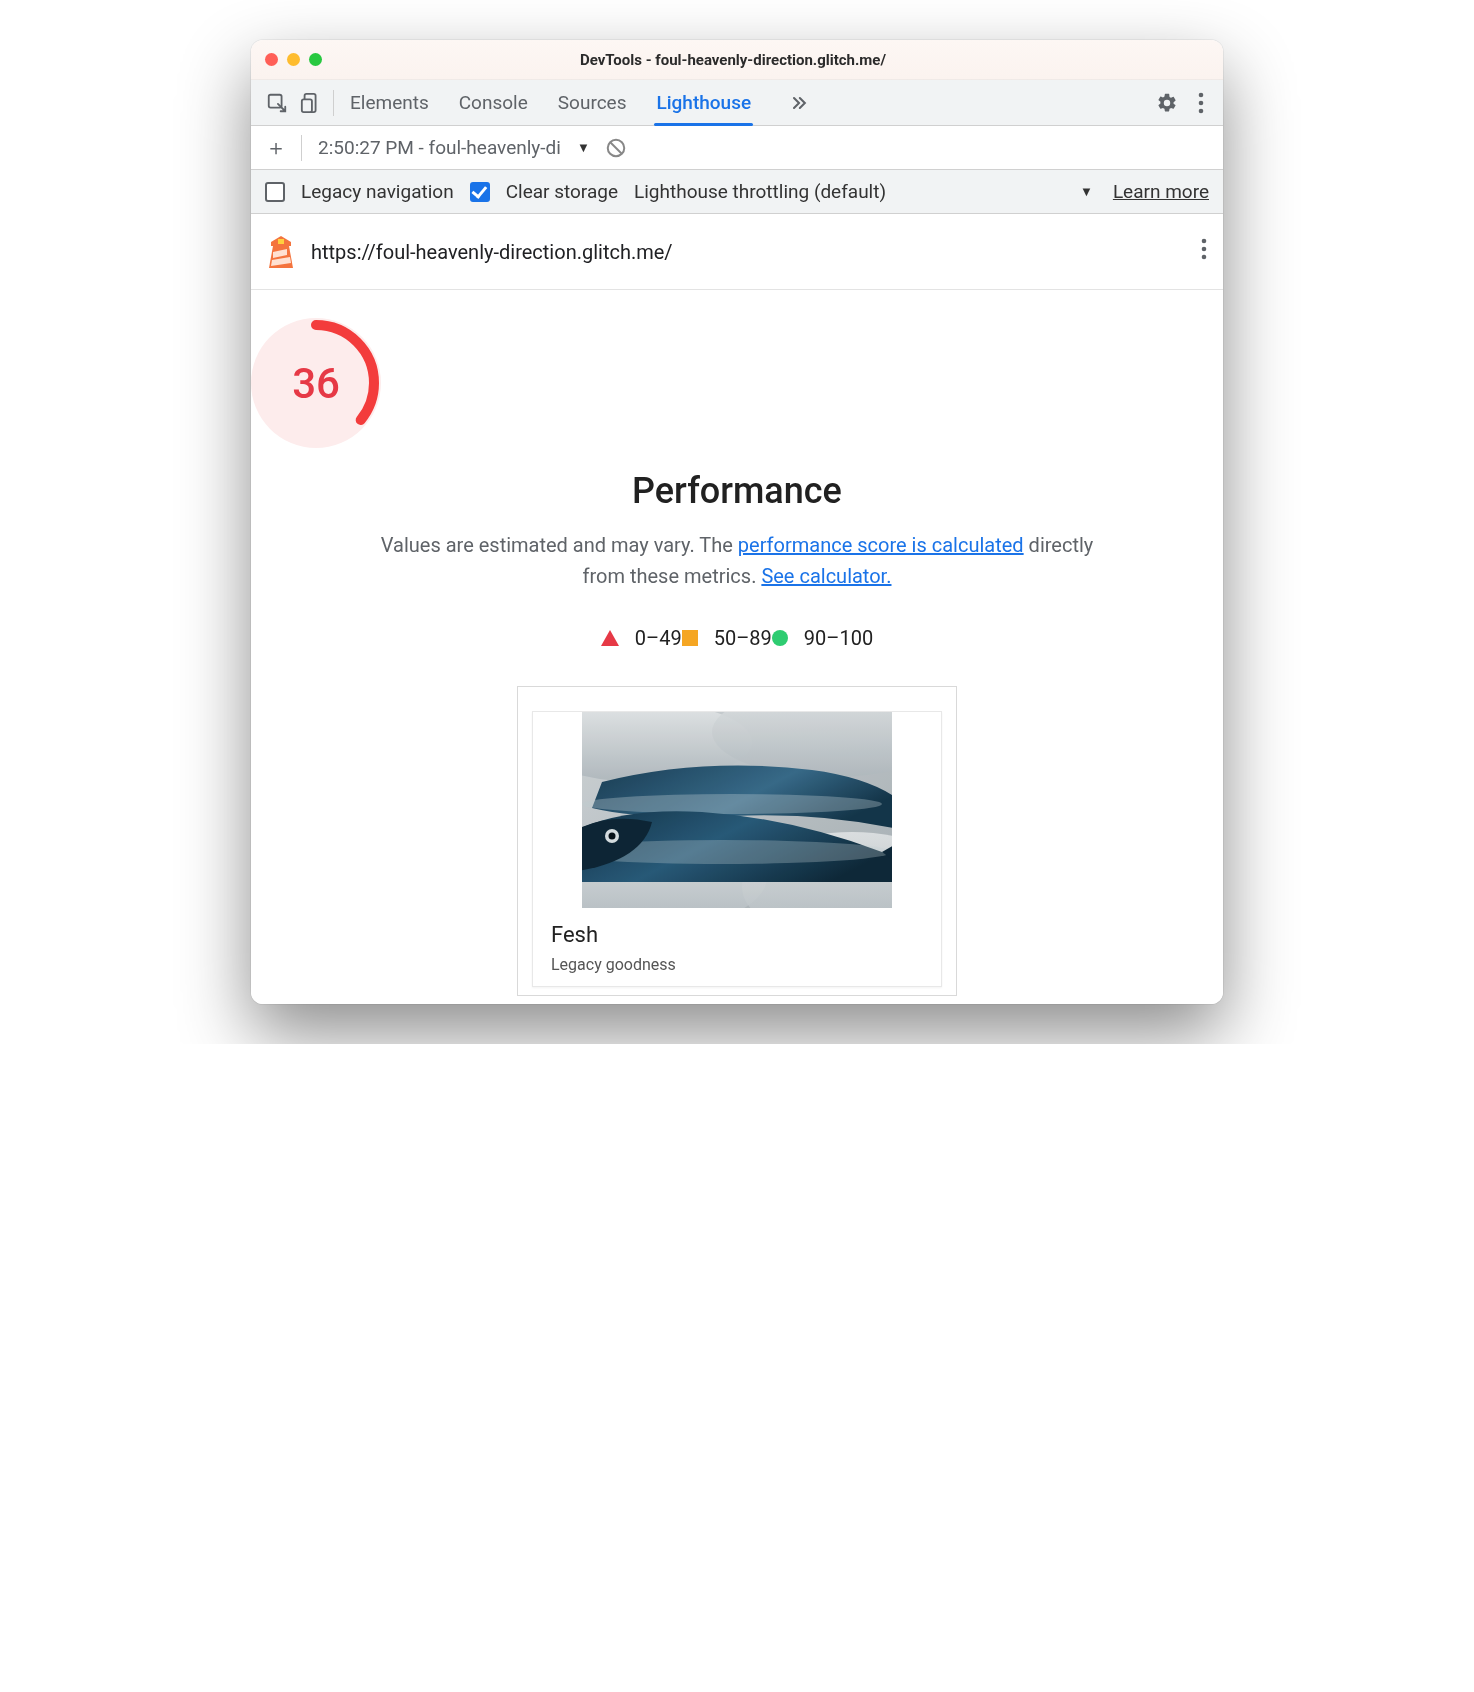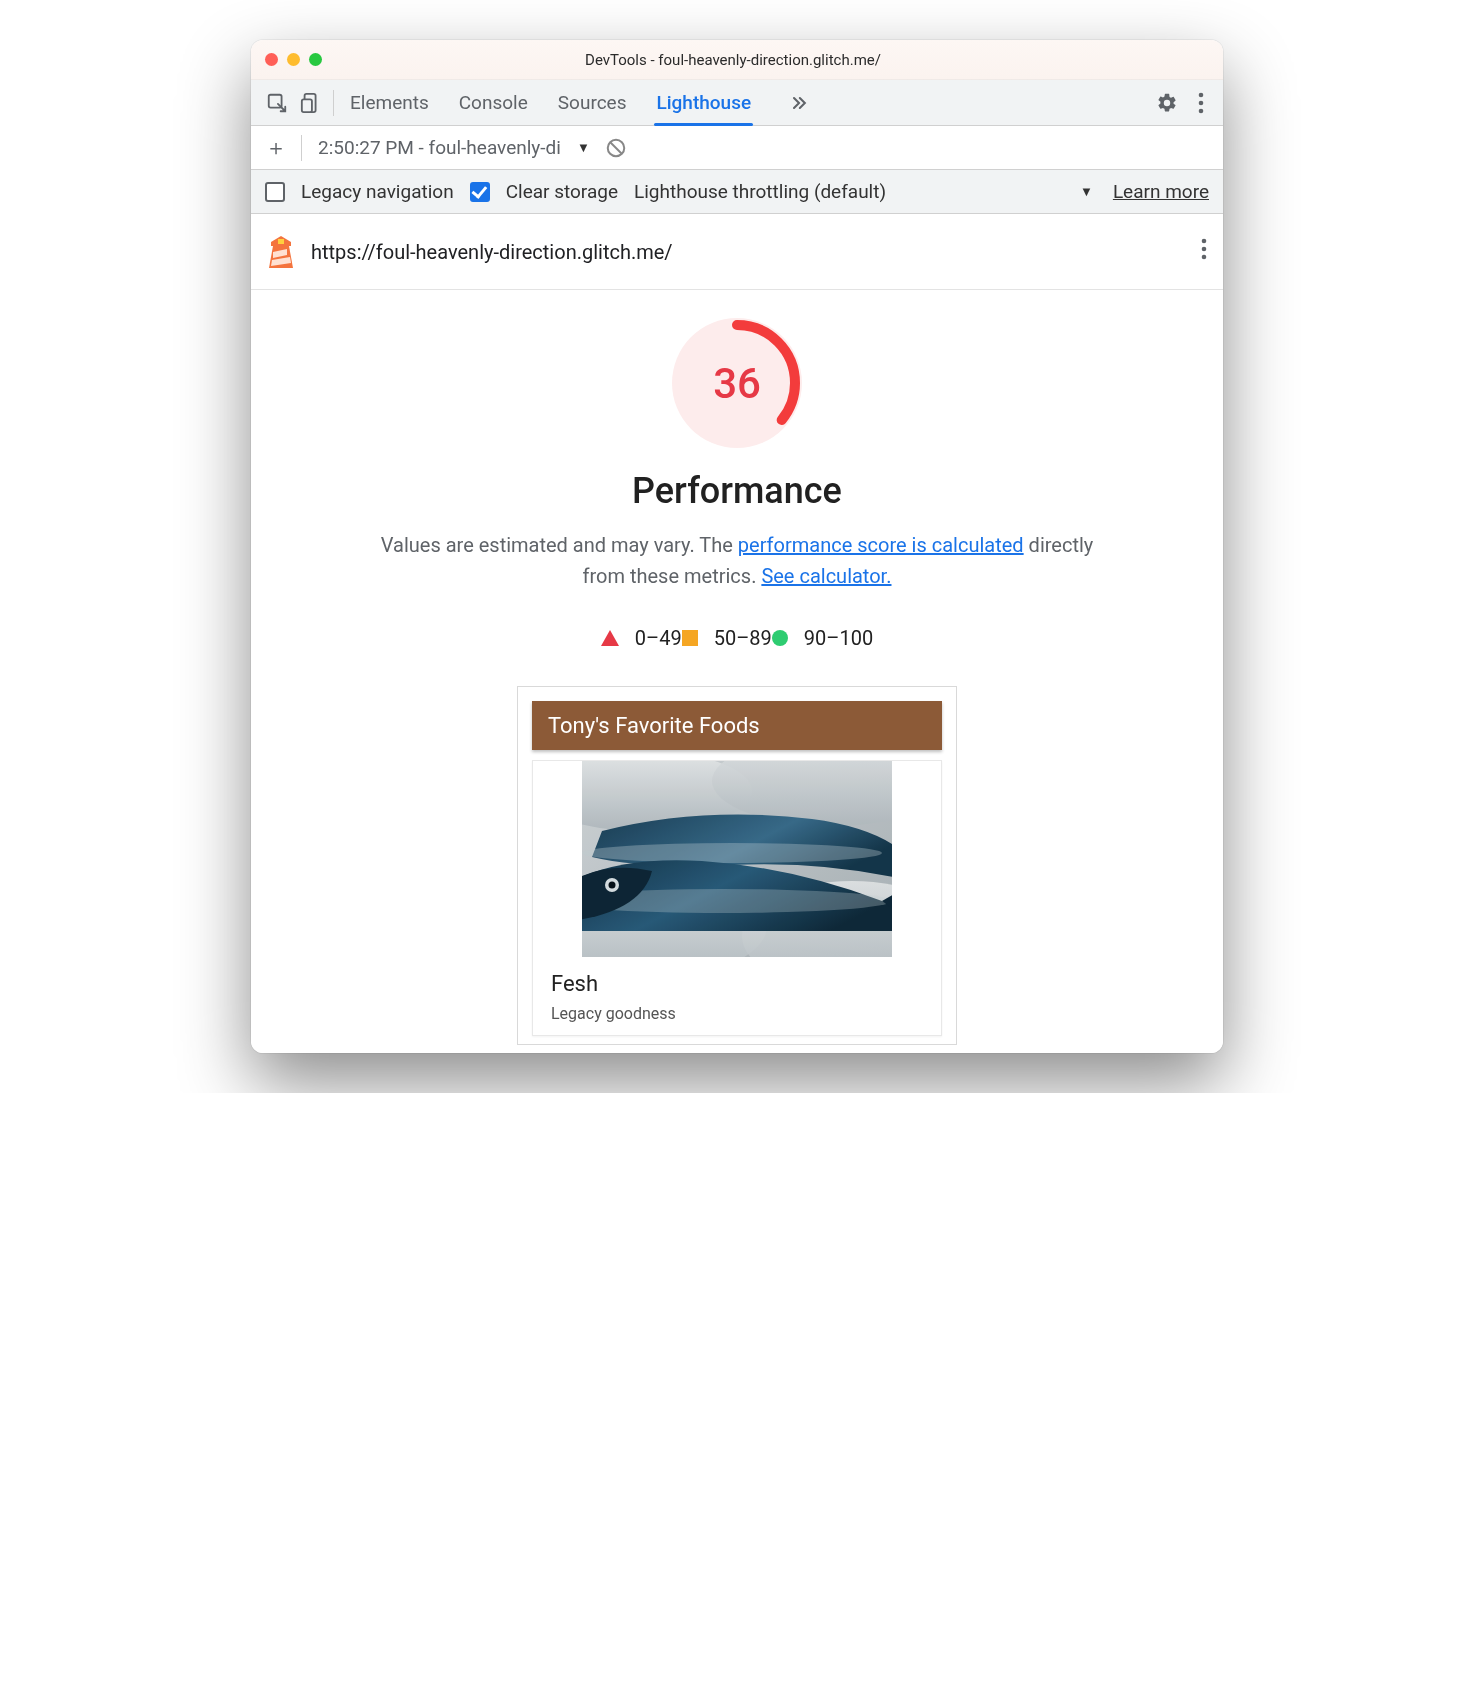--- a/index.html
+++ b/index.html
@@ -30,21 +30,21 @@
   }
   .traffic-lights { display: flex; gap: 9px; margin-left: 14px; }
   .tl { width: 13px; height: 13px; border-radius: 50%; }
   .tl.red { background: #ff5f57; }
   .tl.yellow { background: #febc2e; }
   .tl.green { background: #28c840; }
   .titlebar-title {
     position: absolute; left:0; right:8px;
     text-align: center;
     font-size: 15px;
-    font-weight: 400;
+    font-weight: 700;
     color: #2b2b2b;
     pointer-events: none;
   }
   
   .tabs-bar {
     display: flex;
     align-items: center;
     height: 46px;
     background: #f1f3f4;
     border-bottom: 1px solid #d0d0d0;
@@ -106,21 +106,21 @@
     gap:16px;
     font-size:20px; color:#202124;
   }
   .lighthouse-logo svg { display:block; }
   .kebab-v { margin-left:auto; color:#5f6368; cursor:pointer;}
   
   .report {
     background:#fff;
     padding: 28px 0 0 0;
   }
-  .gauge-wrap { display:flex; justify-content:center; }
+  .gauge-wrap { display:flex; }
   .gauge { position:relative; width:130px; height:130px;}
   .gauge-circle-bg {
     position:absolute; inset:0; border-radius:50%;
     background:#fdecec;
   }
   .gauge svg { position:absolute; inset:0; }
   .gauge-score {
     position:absolute; inset:0; display:flex; align-items:center; justify-content:center;
     font-size:42px; font-weight:500; color:#e63946;
   }
@@ -283,21 +283,20 @@
         <span>50–89</span>
       </div>
       <div class="legend-item">
         <div class="cir"></div>
         <span>90–100</span>
       </div>
     </div>
 
     <div class="preview-holder">
       <div class="preview">
-        <div class="preview-head">Tony's Favorite Foods</div>
         <div class="phbody">
           <svg class="fish" viewBox="0 0 310 196" preserveAspectRatio="xMidYMid slice">
             <defs>
               <linearGradient id="bg" x1="0" y1="0" x2="1" y2="1">
                 <stop offset="0" stop-color="#d8dde0"></stop>
                   <stop offset="1" stop-color="#aeb7bc"></stop>
               </linearGradient>
               <linearGradient id="fb" x1="0" y1="0" x2="1" y2="0.4">
                 <stop offset="0" stop-color="#13354a"></stop>
                   <stop offset="0.5" stop-color="#2a5e7e"></stop>

